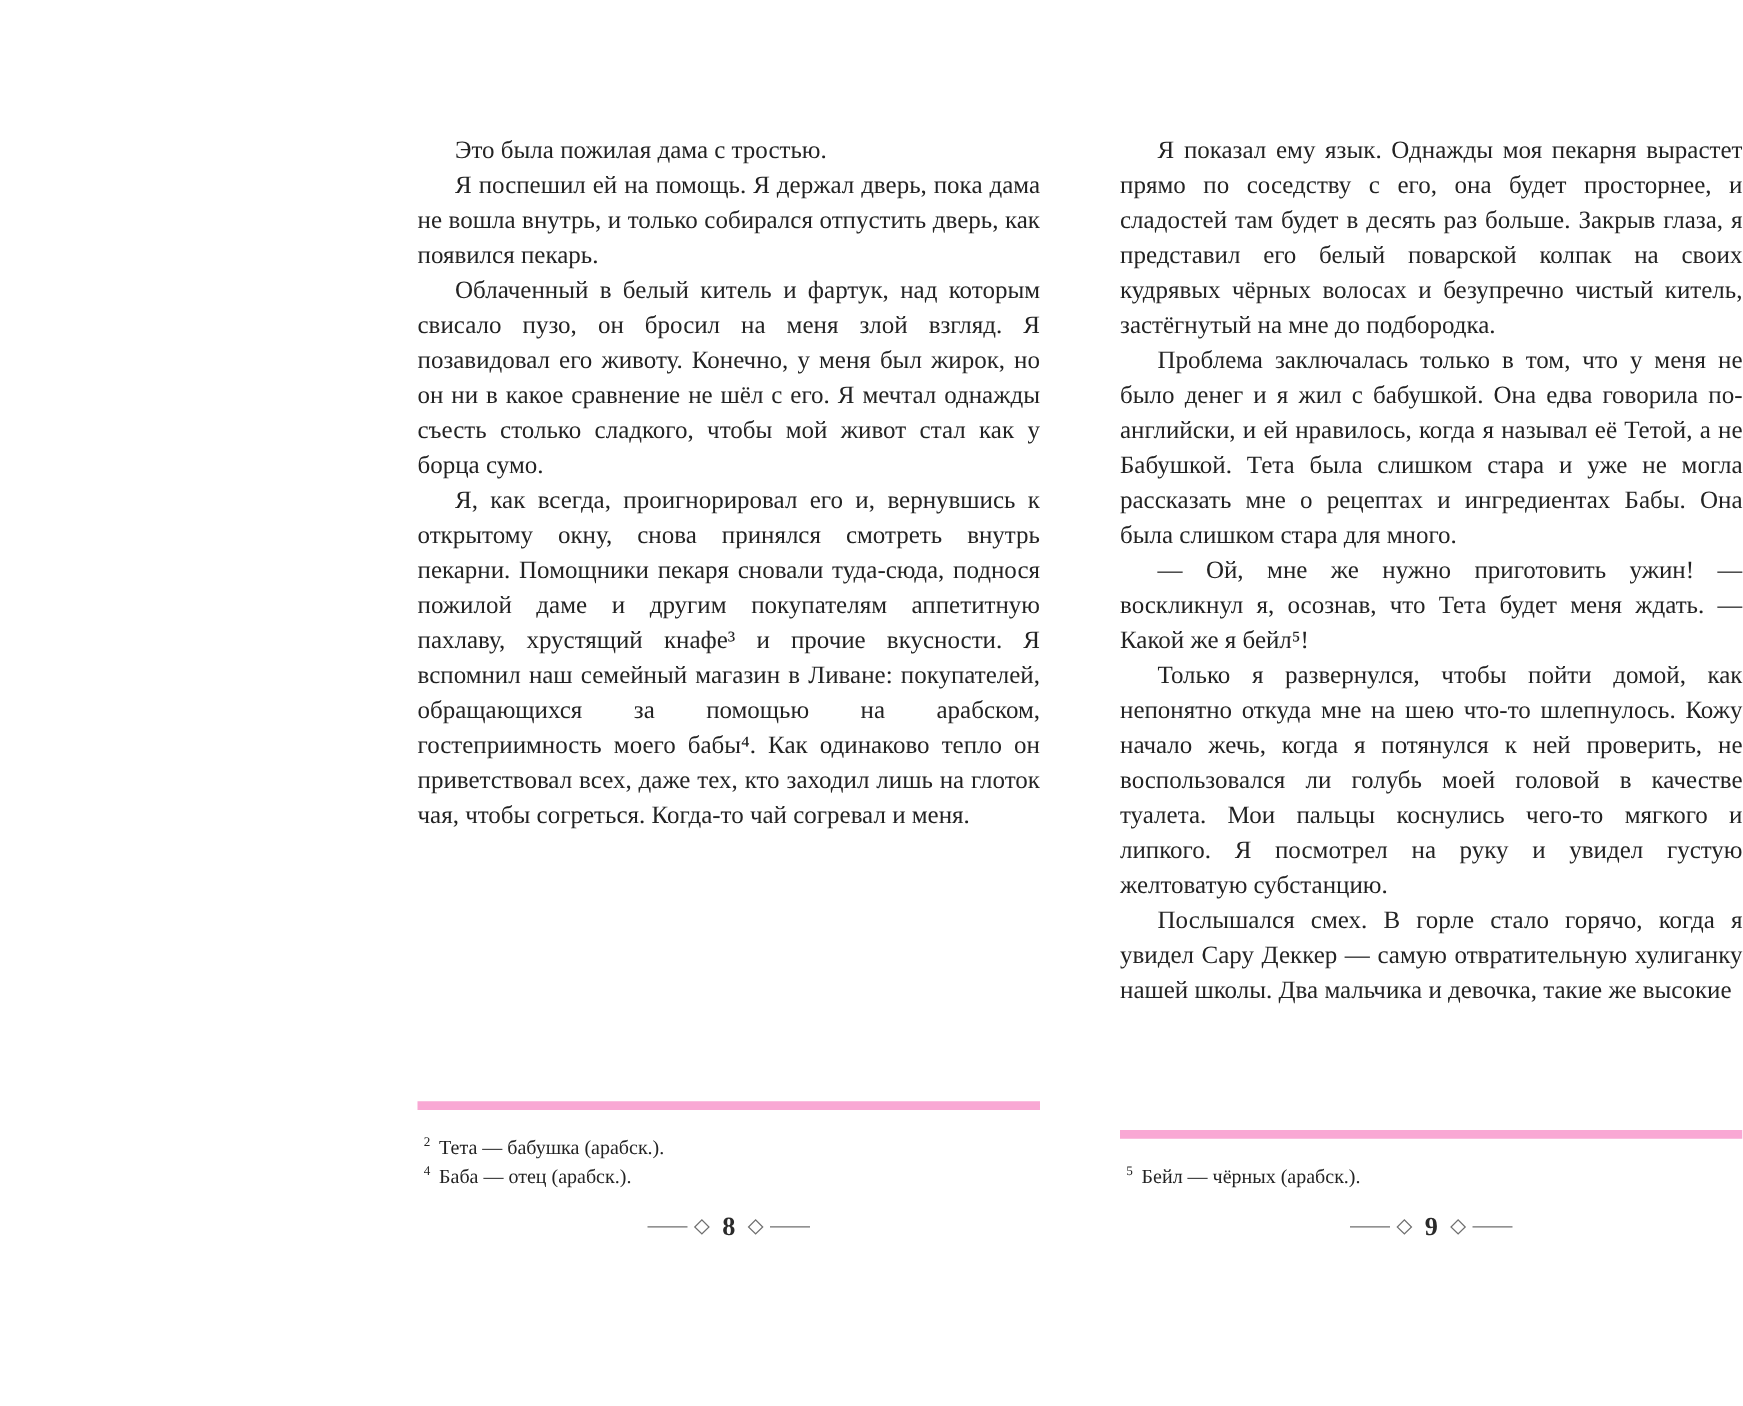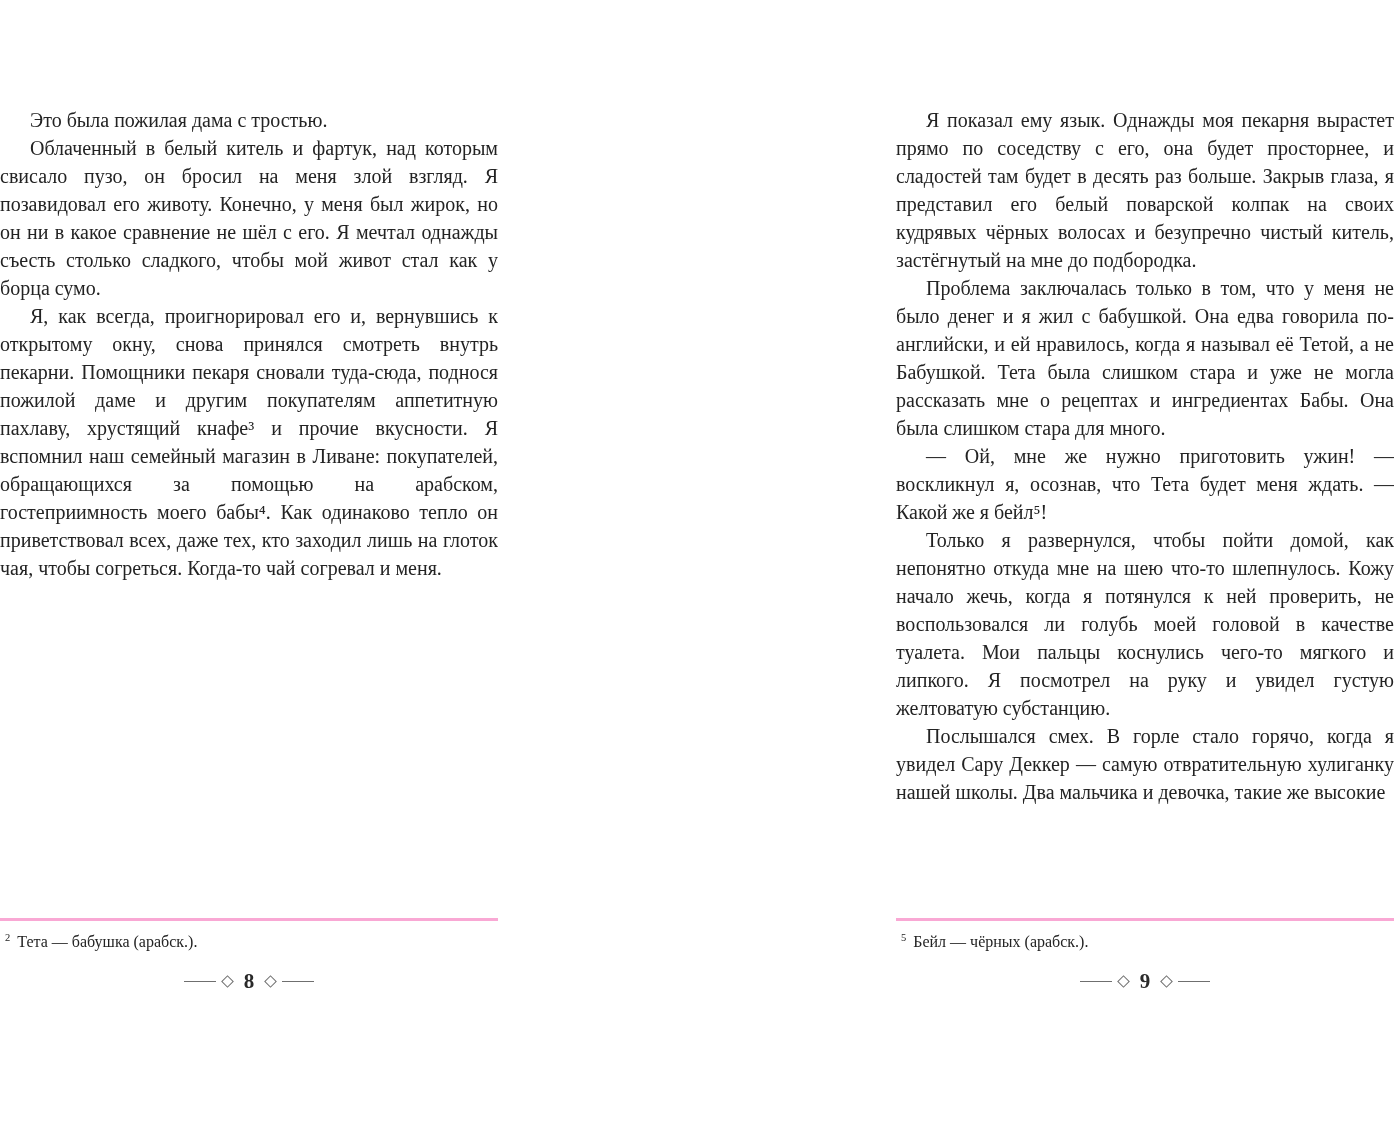--- a/index.html
+++ b/index.html
@@ -9,43 +9,43 @@
   }
   body {
     width: 1394px;
     height: 1125px;
     font-family: "Liberation Serif", "DejaVu Serif", serif;
     color: #232323;
     overflow: hidden;
   }
   .spread {
     display: flex;
-    justify-content: space-between;
-    gap: 112px;
+    justify-content: flex-end;
+    gap: 64px;
     padding-top: 106px;
     box-sizing: border-box;
   }
   .page {
     width: 498px;
     height: 888px;
     display: flex;
     flex-direction: column;
   }
   .body-text p {
     margin: 0;
     font-size: 20px;
     line-height: 28px;
     text-align: justify;
     text-indent: 30px;
     hyphens: auto;
   }
   .footnotes {
     margin-top: auto;
-    border-top: 3px solid #f9a8d4;
-    padding-top: 9px;
+    border-top: 7px solid #f9a8d4;
+    padding-top: 19px;
   }
   .footnotes p {
     margin: 0;
     font-size: 16px;
     line-height: 23px;
     text-align: justify;
     text-indent: 0;
   }
   .footnotes sup {
     font-size: 10.5px;
@@ -83,25 +83,27 @@
   }
 </style>
 </head>
 <body>
 
 <div class="spread">
 
   <div class="page">
     <div class="body-text">
       <p>Это была пожилая дама с тростью.</p>
+      <p>Я поспешил ей на помощь. Я держал дверь, пока дама не вошла внутрь, и только собирался отпустить дверь, как появился пекарь.</p>
       <p>Облаченный в белый китель и фартук, над которым свисало пузо, он бросил на меня злой взгляд. Я позавидовал его животу. Конечно, у меня был жирок, но он ни в какое сравнение не шёл с его. Я мечтал однажды съесть столько сладкого, чтобы мой живот стал как у борца сумо.</p>
       <p>Я, как всегда, проигнорировал его и, вернувшись к открытому окну, снова принялся смотреть внутрь пекарни. Помощники пекаря сновали туда-сюда, поднося пожилой даме и другим покупателям аппетитную пахлаву, хрустящий кнафе³ и прочие вкусности. Я вспомнил наш семейный магазин в Ливане: покупателей, обращающихся за помощью на арабском, гостеприимность моего бабы⁴. Как одинаково тепло он приветствовал всех, даже тех, кто заходил лишь на глоток чая, чтобы согреться. Когда-то чай согревал и меня.</p>
     </div>
     <div class="footnotes">
       <p><sup>2</sup><span>Тета — бабушка (арабск.).</span></p>
+      <p><sup>4</sup><span>Баба — отец (арабск.).</span></p>
     </div>
     <div class="footer">
       <span class="orn">
         <span class="orn-line"></span>
         <span class="diamond"></span>
       </span>
       <span class="page-number">8</span>
       <span class="orn">
         <span class="diamond"></span>
         <span class="orn-line"></span>

